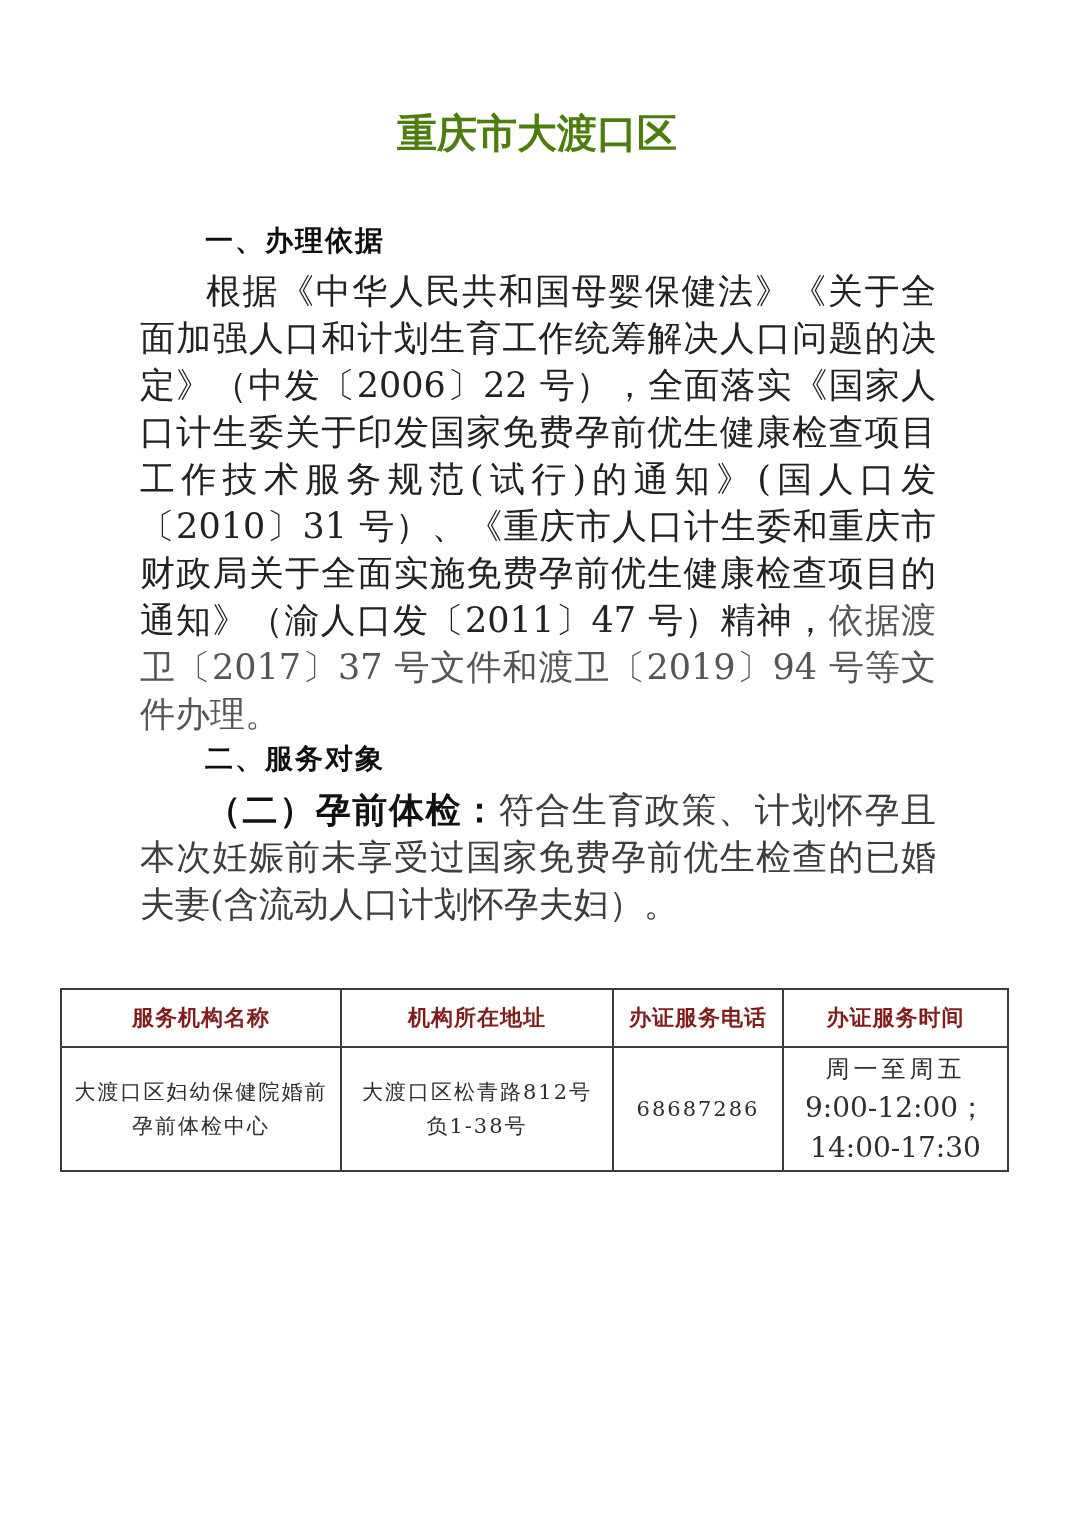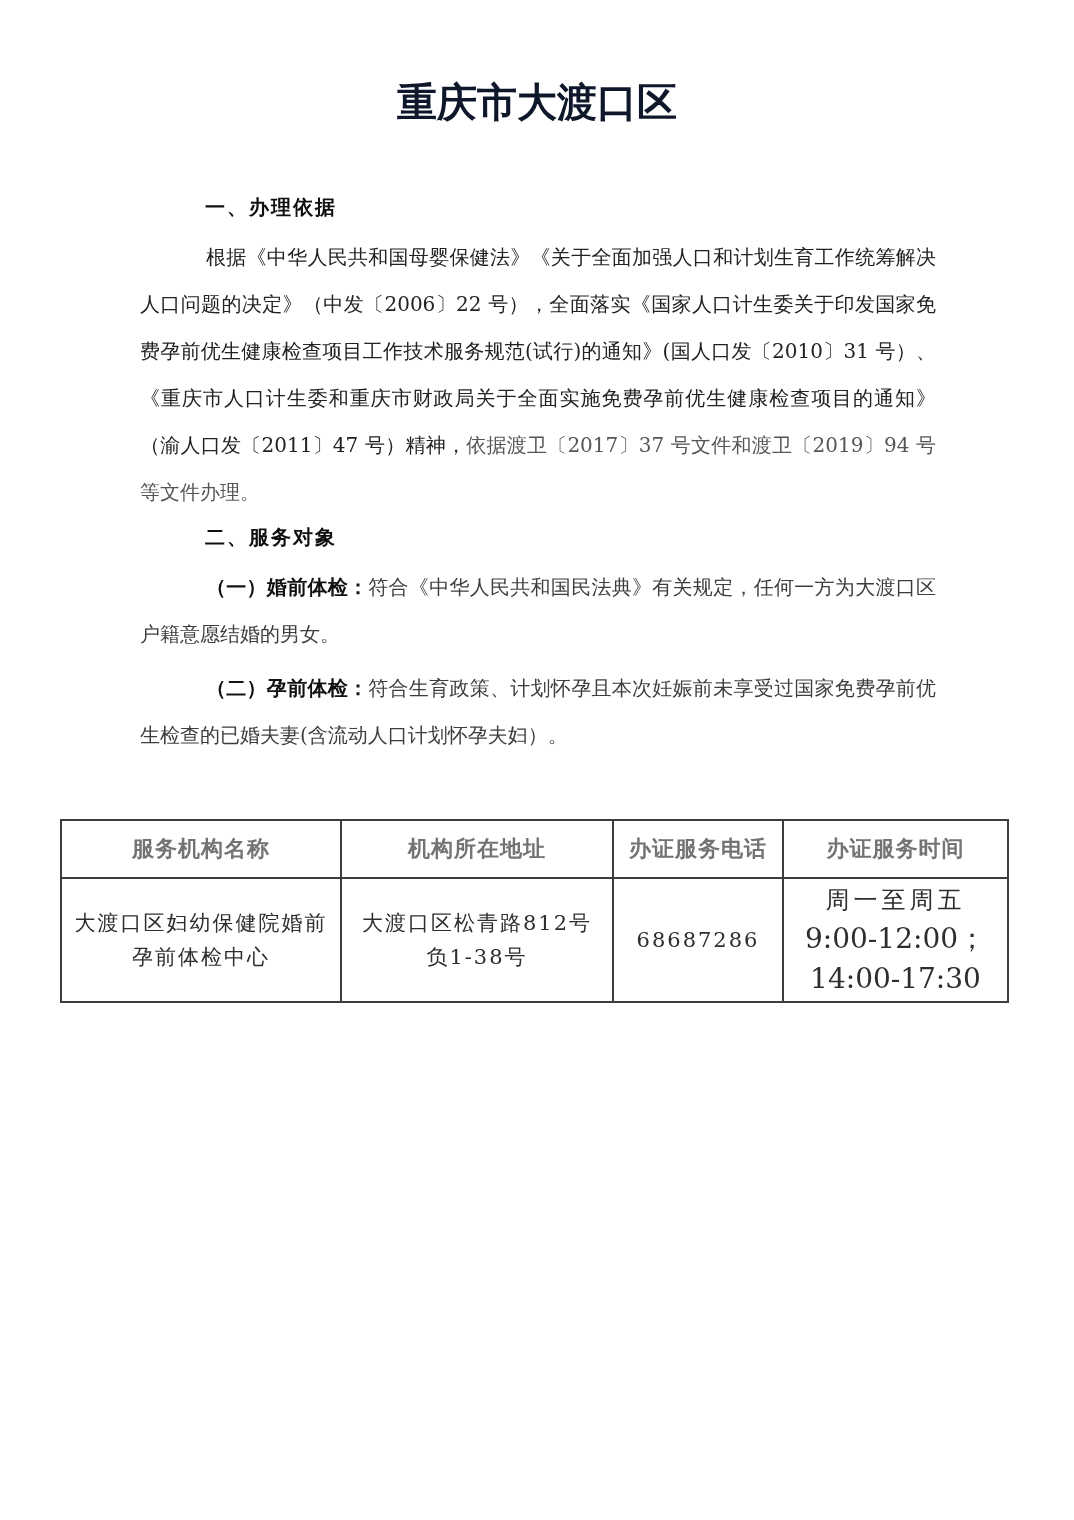--- a/index.html
+++ b/index.html
@@ -7,44 +7,44 @@
     position: relative;
     width: 1074px;
     height: 1520px;
     background: #ffffff;
     overflow: hidden;
     font-family: "DejaVu Serif", "Liberation Serif", serif;
     color: #1c1c1c;
   }
   .doc-title {
     margin: 0;
-    padding-top: 76px;
+    padding-top: 110px;
     text-align: center;
-    font-family: Liberation Sans, sans-serif;
+    font-family: Liberation Mono, monospace;
     font-weight: bold;
     font-size: 40px;
     line-height: 53px;
-    color: #0f172a;
+    color: #4d7c0f;
   }
   .title-line { display: block; }
   .sec-heading {
     margin: 0 0 0 205px;
     font-family: "DejaVu Sans", "Liberation Sans", sans-serif;
     font-weight: bold;
-    font-size: 20px;
+    font-size: 28px;
     line-height: 40px;
     color: #0f0f0f;
     letter-spacing: 2px;
   }
   .sec-heading.first { margin-top: 58px; }
   .sec-heading.later { margin-top: 1px; }
   .body-para {
     margin: 7px 0 0 140px;
     width: 796px;
-    font-size: 20px;
+    font-size: 35px;
     line-height: 47px;
     text-align: justify;
     text-indent: 66px;
     color: #222222;
   }
   .body-para .muted { color: #555555; }
   .body-para .lead { color: #111111; font-weight: 600; }
   .body-para.thin { color: #3d3d3d; }
   .agency-table {
     margin: 60px 0 0 60px;
@@ -57,21 +57,21 @@
     text-align: center;
     vertical-align: middle;
     padding: 2px 10px;
     overflow: hidden;
   }
   .agency-table th {
     height: 52px;
     font-family: "DejaVu Sans", "Liberation Sans", sans-serif;
     font-weight: bold;
     font-size: 22px;
-    color: #737373;
+    color: #7f1d1d;
     letter-spacing: 1px;
     background: #ffffff;
   }
   .agency-table td {
     height: 78px;
     font-family: "DejaVu Serif", "Liberation Serif", serif;
     font-size: 21px;
     line-height: 34px;
     color: #2e2e2e;
     letter-spacing: 2px;
@@ -88,21 +88,20 @@
   <h1 class="doc-title">
     <span class="title-line">重庆市大渡口区</span>
   </h1>
 
   <h2 class="sec-heading first">一、办理依据</h2>
 
   <p class="body-para"><span>根据《中华人民共和国母婴保健法》《关于全面加强人口和计划生育工作统筹解决人口问题的决定》（中发〔2006〕22 号），全面落实《国家人口计生委关于印发国家免费孕前优生健康检查项目工作技术服务规范(试行)的通知》(国人口发〔2010〕31 号）、《重庆市人口计生委和重庆市财政局关于全面实施免费孕前优生健康检查项目的通知》（渝人口发〔2011〕47 号）精神，</span><span class="muted">依据渡卫〔2017〕37 号文件和渡卫〔2019〕94 号等文件办理。</span></p>
 
   <h2 class="sec-heading later">二、服务对象</h2>
 
-  <p class="body-para thin"><span class="lead">（一）婚前体检：</span><span>符合《中华人民共和国民法典》有关规定，任何一方为大渡口区户籍意愿结婚的男女。</span></p>
 
   <p class="body-para thin"><span class="lead">（二）孕前体检：</span><span>符合生育政策、计划怀孕且本次妊娠前未享受过国家免费孕前优生检查的已婚夫妻(含流动人口计划怀孕夫妇）。</span></p>
 
 
   <table class="agency-table">
     <colgroup>
       <col style="width:280px">
       <col style="width:272px">
       <col style="width:170px">
       <col style="width:225px">

